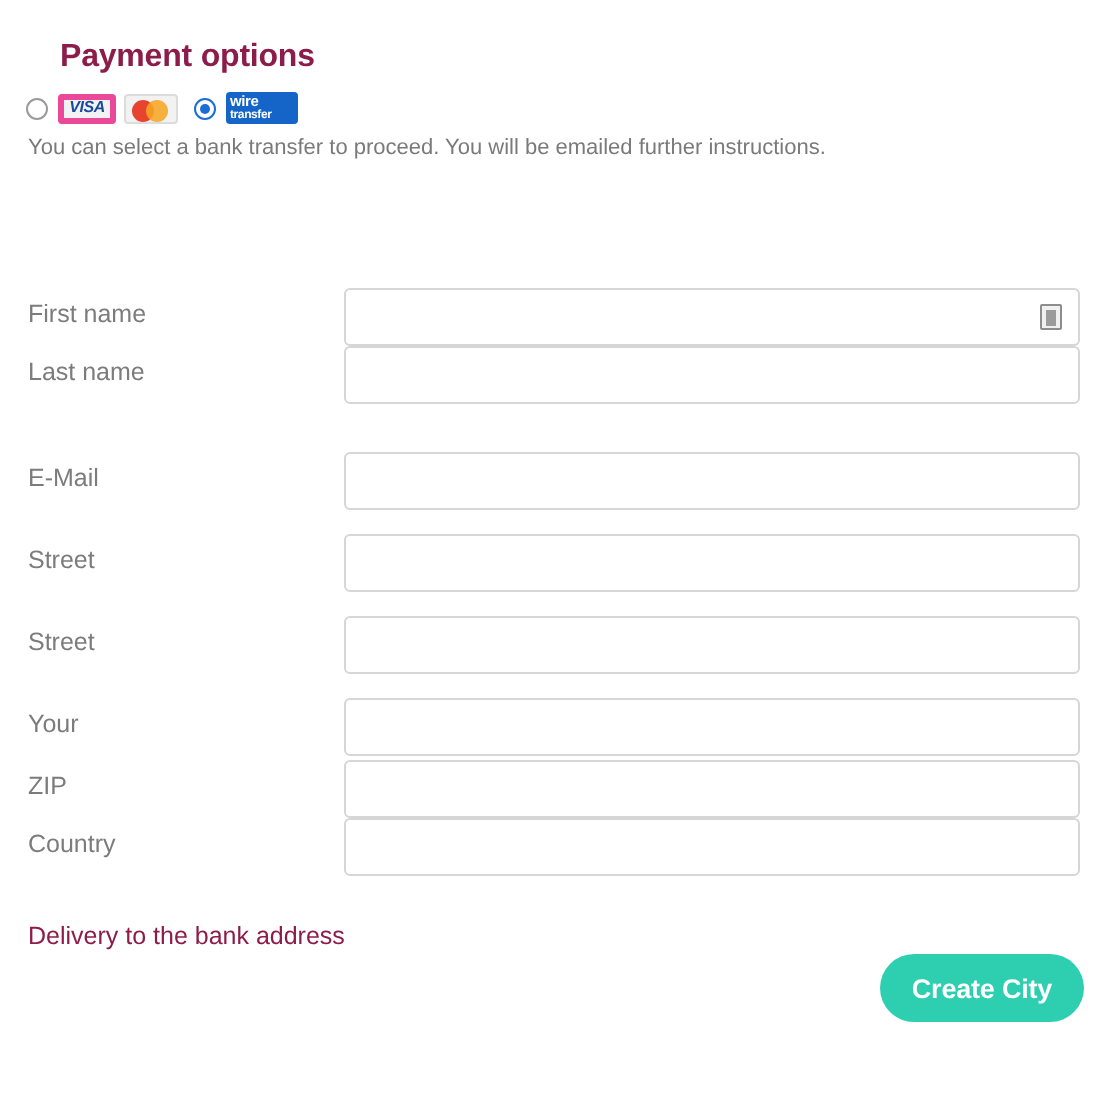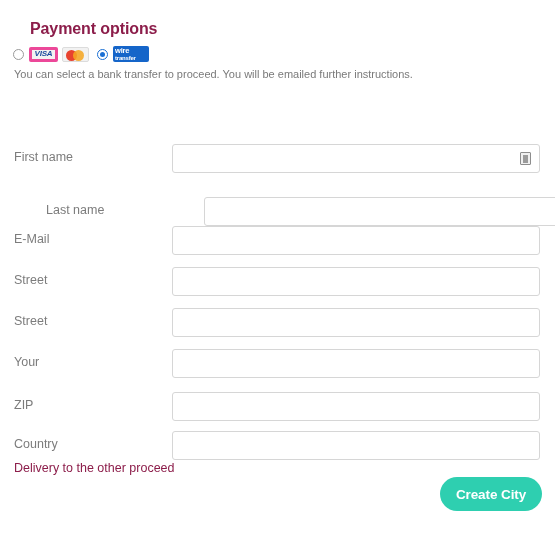--- a/index.html
+++ b/index.html
@@ -277,47 +277,47 @@
 
 
   <div id="form-rows">
       <div class="form-row" style="top: 144px;">
         <div class="field-label">First name</div>
         <input type="text" class="field-input" placeholder="" style="">
         <span class="autofill-icon">
           <i></i>
         </span>
       </div>
-      <div class="form-row" style="top: 197px; margin-left: 32px;">
+      <div class="form-row" style="top: 173px;">
         <div class="field-label">Last name</div>
         <input type="text" class="field-input" placeholder="" style="">
       </div>
       <div class="form-row" style="top: 226px;">
         <div class="field-label">E-Mail</div>
         <input type="text" class="field-input" placeholder="" style="">
       </div>
       <div class="form-row" style="top: 267px;">
         <div class="field-label">Street</div>
         <input type="text" class="field-input" placeholder="" style="">
       </div>
       <div class="form-row" style="top: 308px;">
         <div class="field-label">Street</div>
         <input type="text" class="field-input" placeholder="" style="">
       </div>
       <div class="form-row" style="top: 349px;">
         <div class="field-label">Your</div>
         <input type="text" class="field-input" placeholder="" style="">
       </div>
-      <div class="form-row" style="top: 392px; border-radius: 13px;">
+      <div class="form-row" style="top: 380px; border-radius: 13px;">
         <div class="field-label">ZIP</div>
         <input type="text" class="field-input" placeholder="" style="">
       </div>
-      <div class="form-row" style="top: 431px; padding-left: 35px;">
+      <div class="form-row" style="top: 409px; padding-left: 35px;">
         <div class="field-label">Country</div>
         <input type="text" class="field-input" placeholder="" style="">
       </div>
     </div>
 
-  <a class="delivery-link" href="#">Delivery to the other proceed</a>
+  <a class="delivery-link" href="#">Delivery to the bank address</a>
 
   <button class="create-order-btn">Create City</button>
 
 </div>
 
 </body></html>

